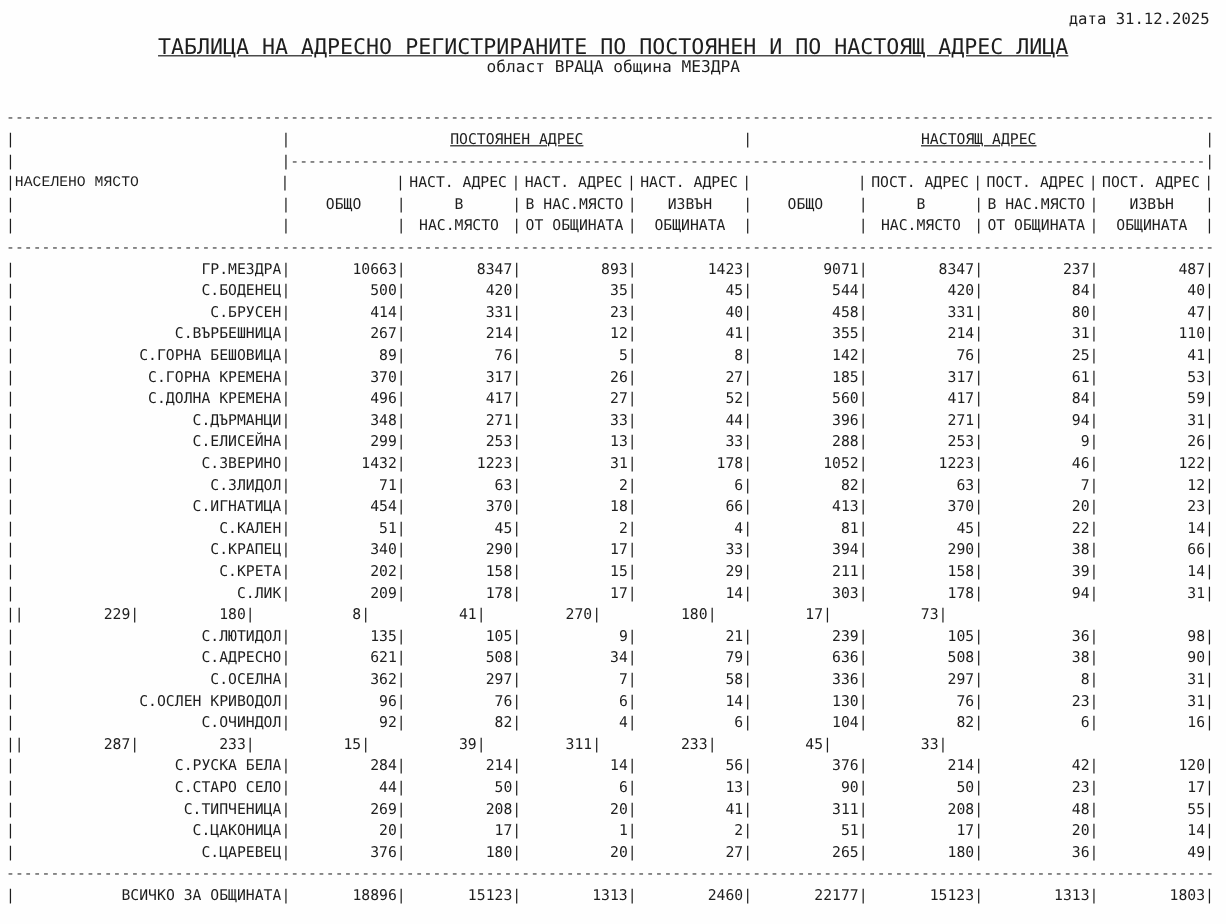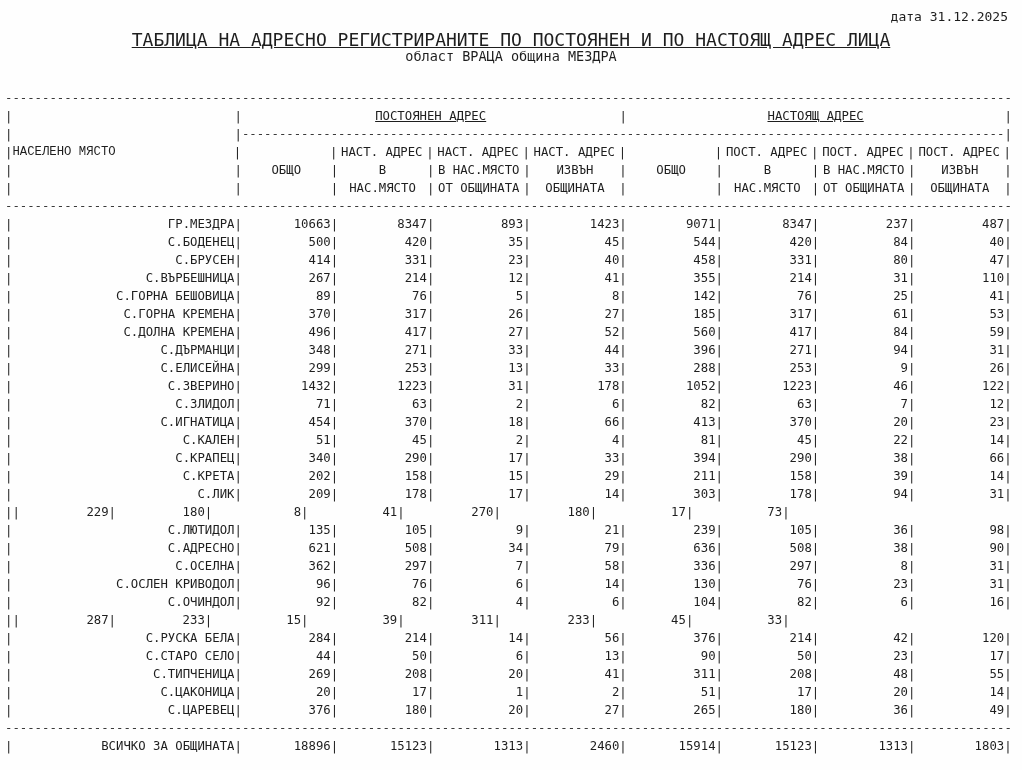--- a/index.html
+++ b/index.html
@@ -722,21 +722,21 @@
     <span class="cell c-name">ВСИЧКО ЗА ОБЩИНАТА</span>
     <span class="pipe">|</span>
     <span class="cell c-num">18896</span>
     <span class="pipe">|</span>
     <span class="cell c-num">15123</span>
     <span class="pipe">|</span>
     <span class="cell c-num">1313</span>
     <span class="pipe">|</span>
     <span class="cell c-num">2460</span>
     <span class="pipe">|</span>
-    <span class="cell c-num">15914</span>
+    <span class="cell c-num">22177</span>
     <span class="pipe">|</span>
     <span class="cell c-num">15123</span>
     <span class="pipe">|</span>
     <span class="cell c-num">1313</span>
     <span class="pipe">|</span>
     <span class="cell c-num">1803</span>
     <span class="pipe">|</span>
   </div>
       </div>
 

